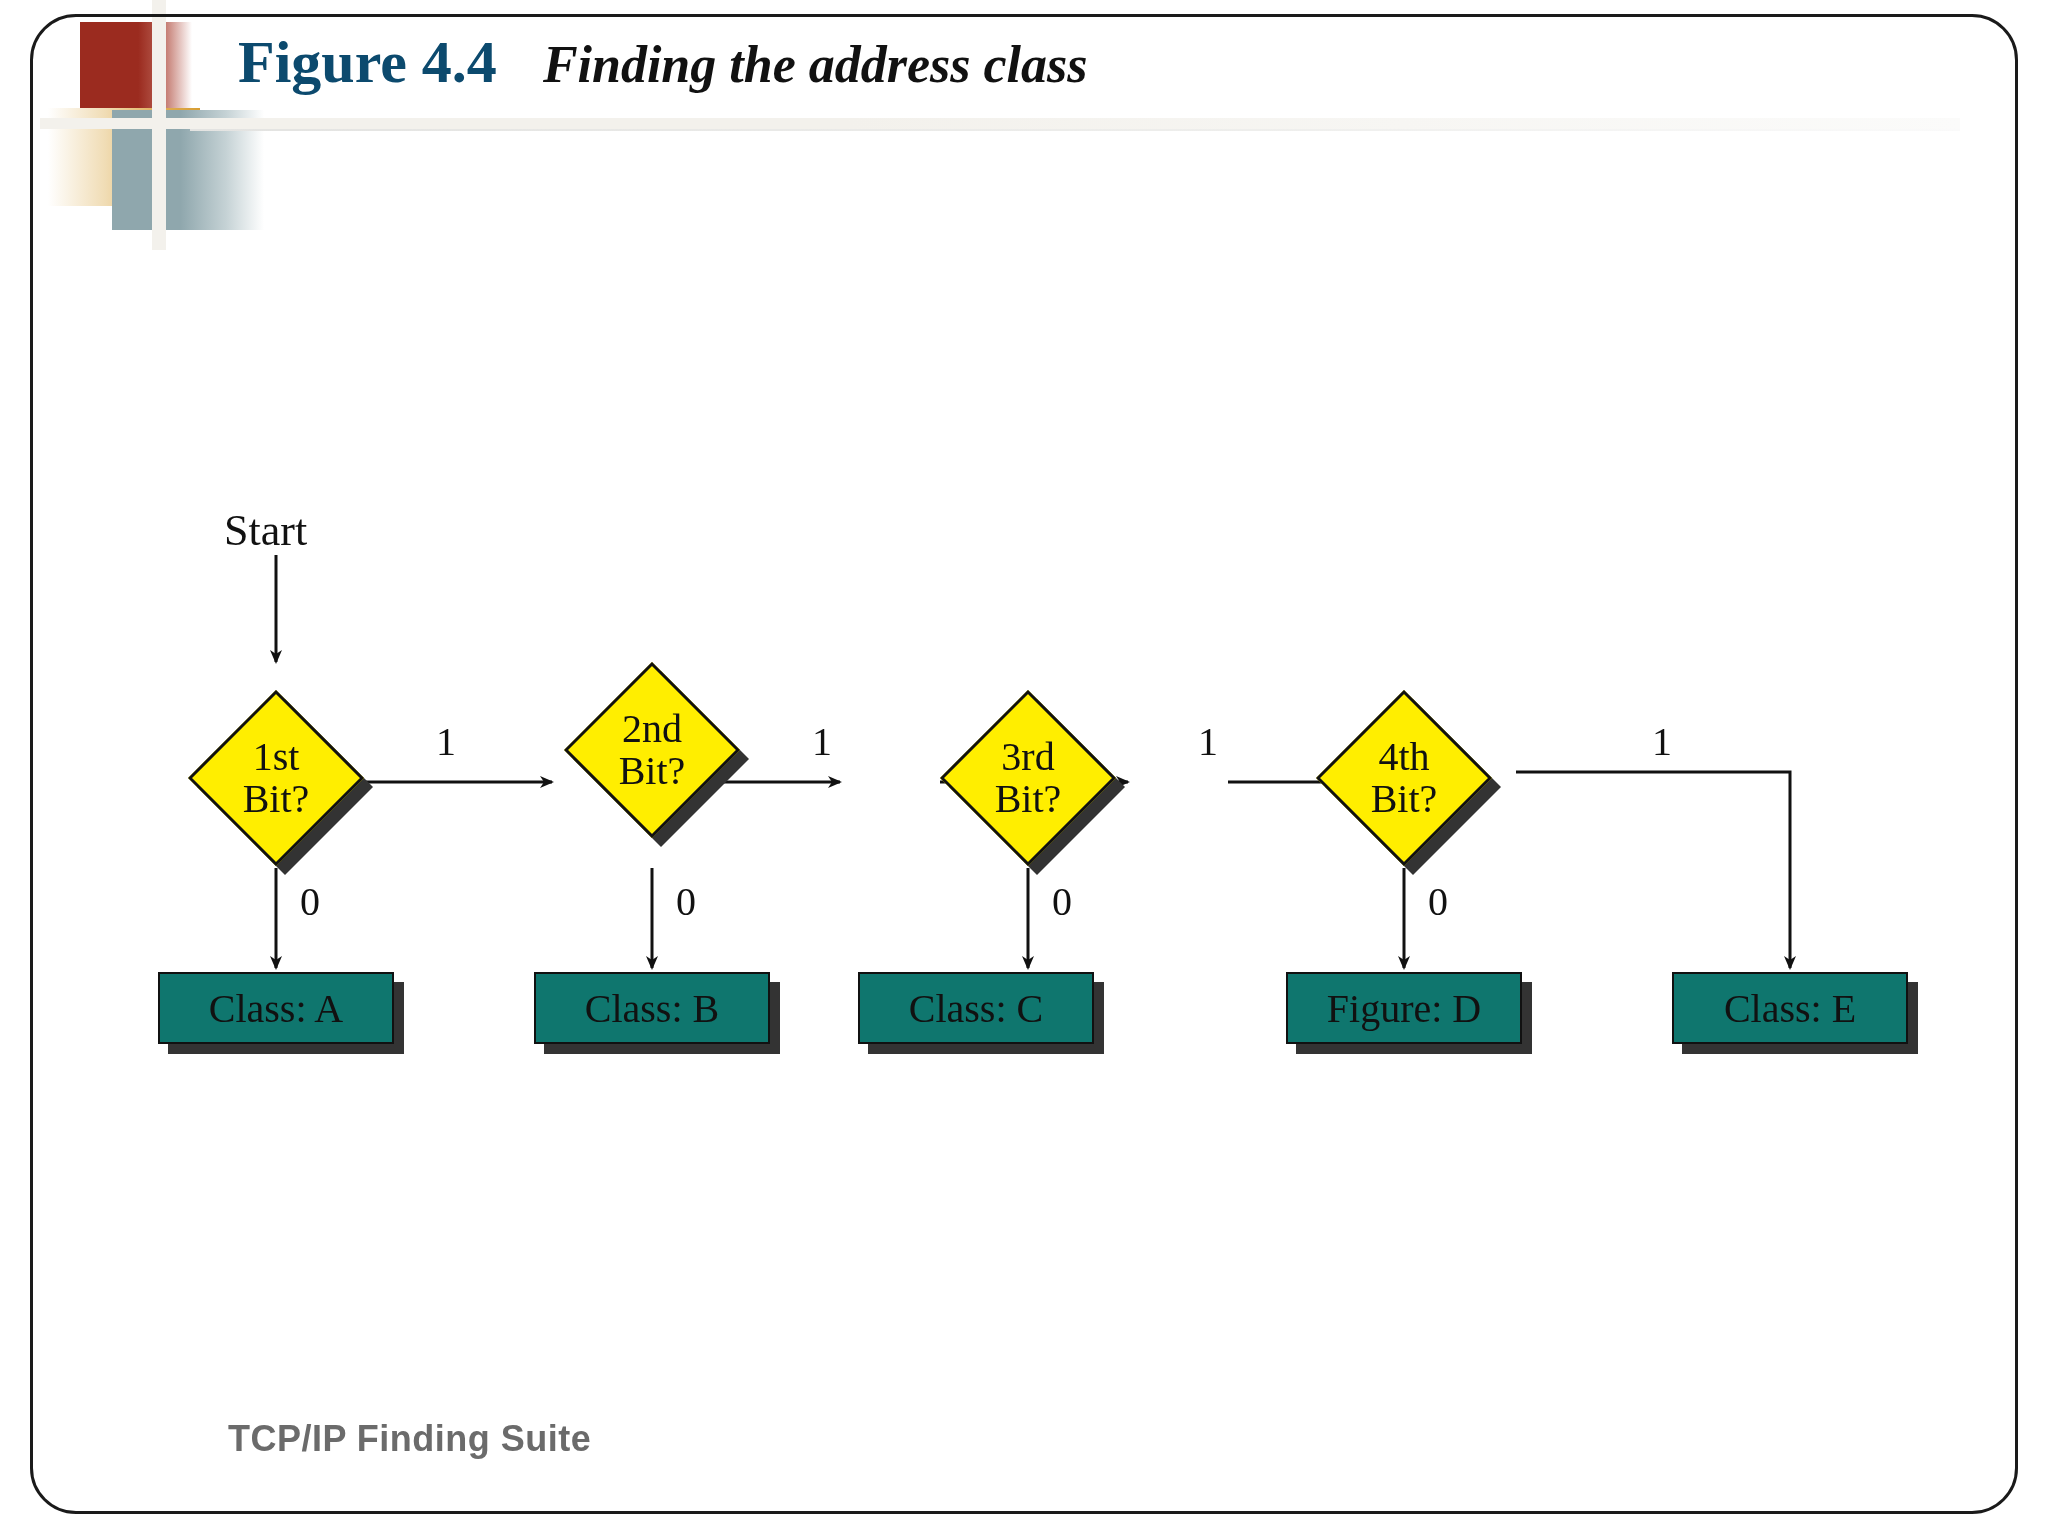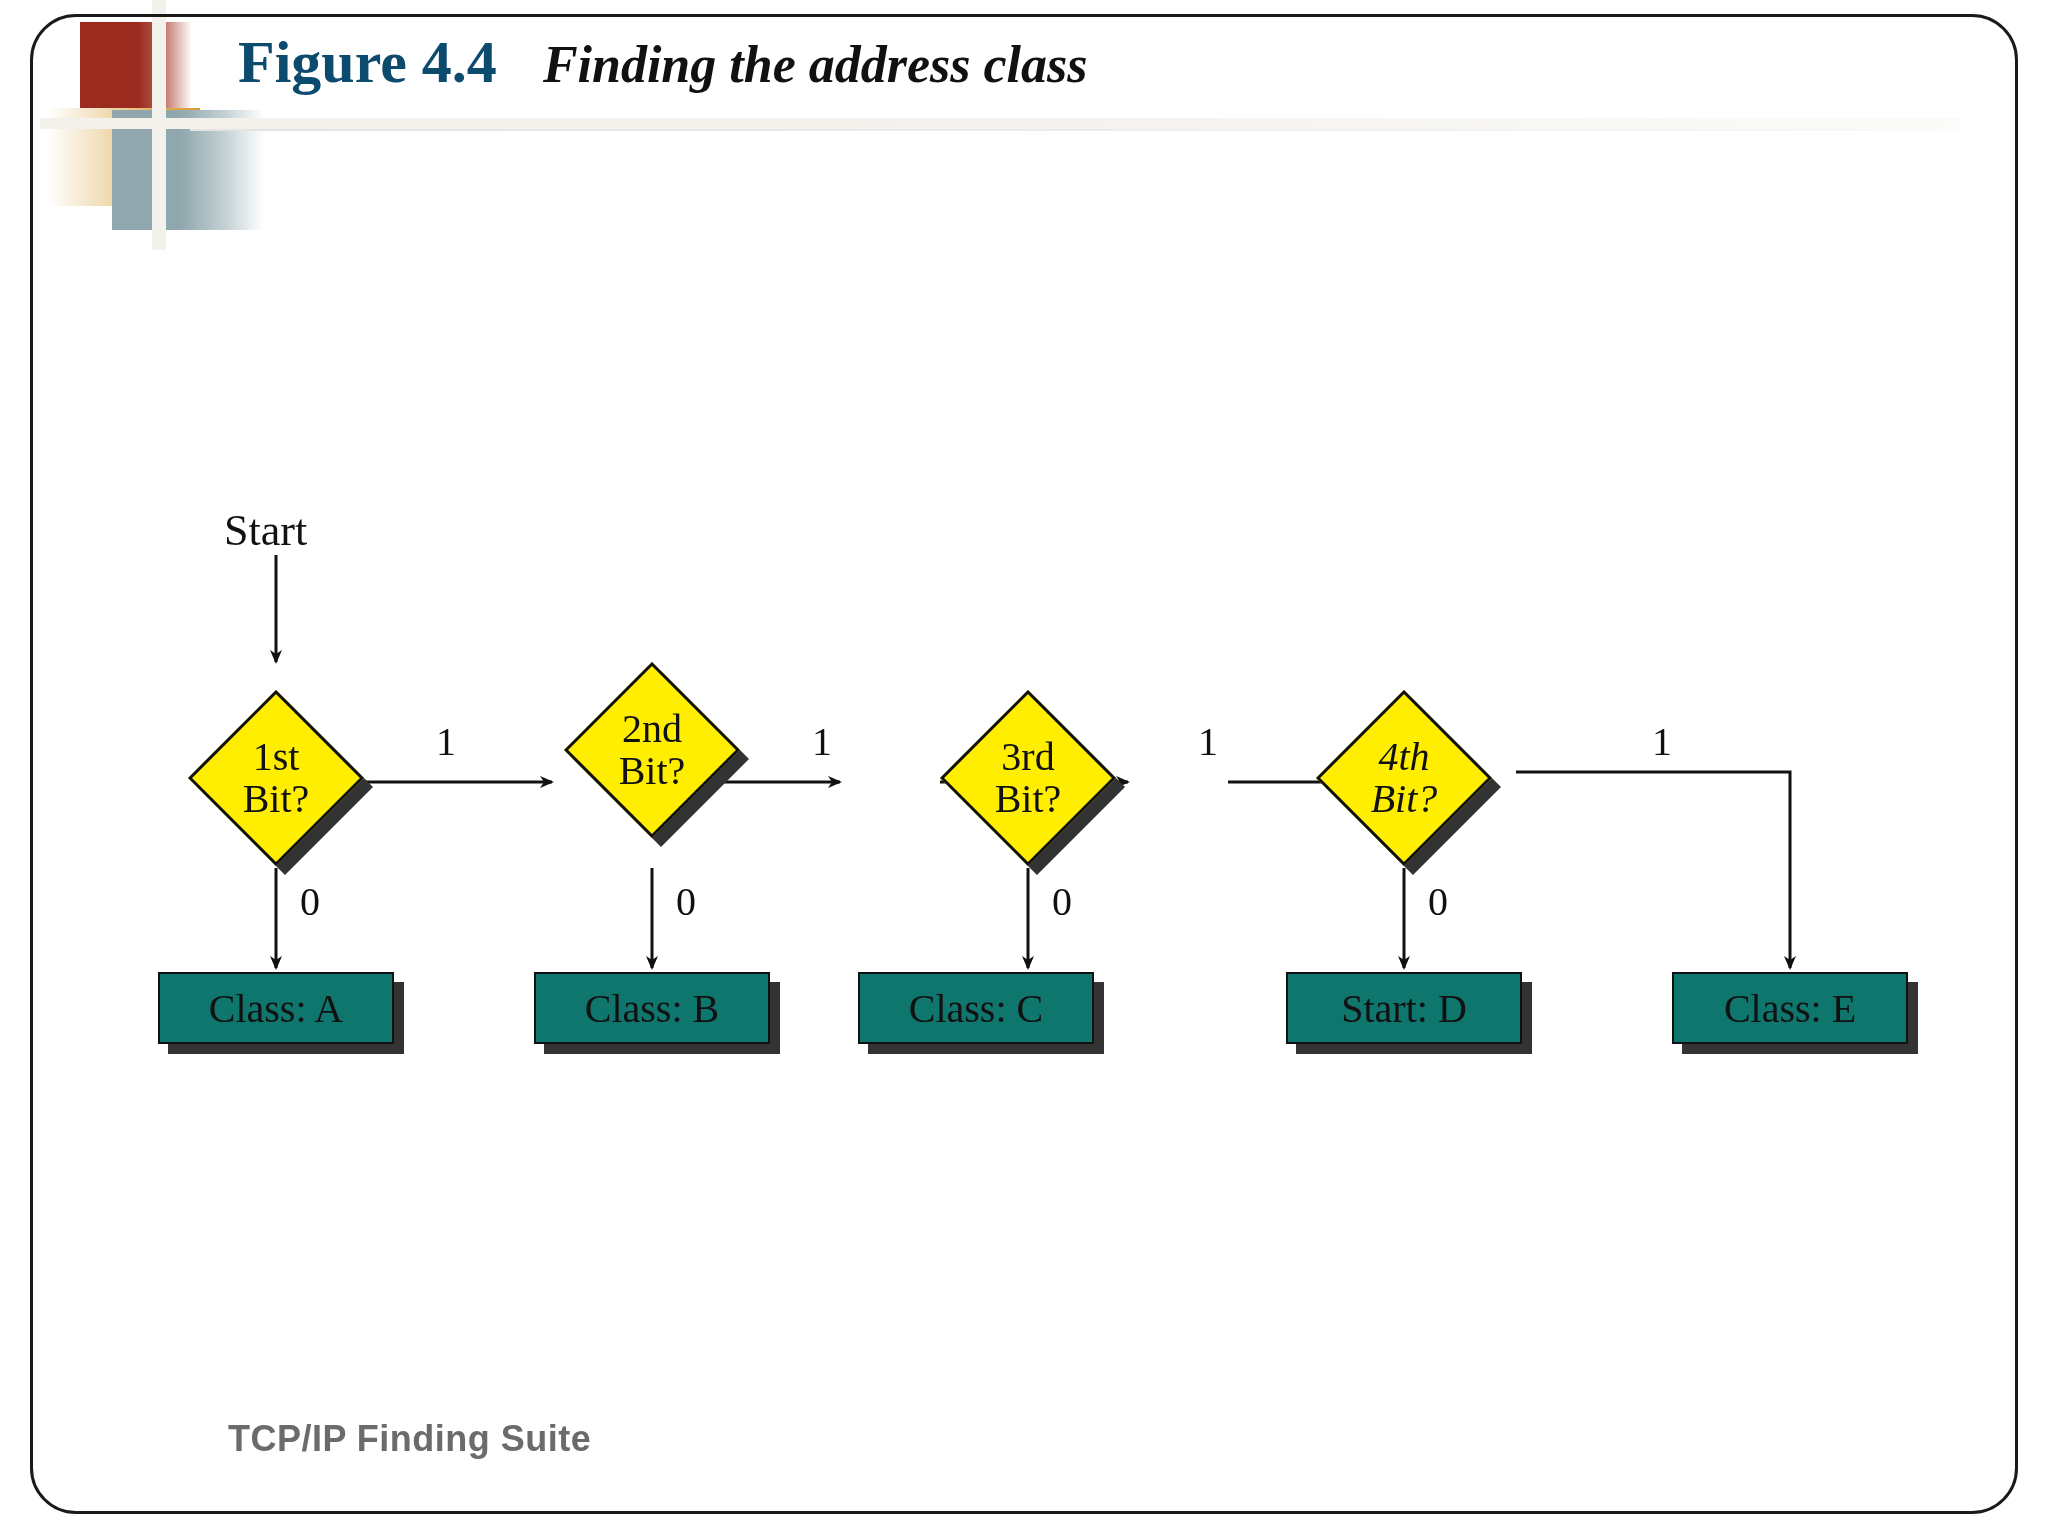--- a/index.html
+++ b/index.html
@@ -150,21 +150,21 @@
         <svg width="176" height="176" viewBox="0 0 176 176">
             <polygon points="88,2 174,88 88,174 2,88" fill="none" stroke="#111111" stroke-width="3"></polygon>
           </svg>
       </div>
       <div class="dlabel">
         <span>3rd</span>
         <span>Bit?</span>
       </div>
     </div>
 
-    <div class="diamond" style="left:1316px;top:690px;font-style:italic;">
+    <div class="diamond" style="left:1316px;top:690px;">
       <div class="shadow"></div>
       <div class="face"></div>
       <div class="edge">
         <svg width="176" height="176" viewBox="0 0 176 176">
             <polygon points="88,2 174,88 88,174 2,88" fill="none" stroke="#111111" stroke-width="3"></polygon>
           </svg>
       </div>
       <div class="dlabel">
         <span>4th</span>
         <span>Bit?</span>
@@ -188,21 +188,21 @@
     <div class="cbox" style="left:534px;top:972px;">
       <div class="cshadow"></div>
       <div class="cface">Class: B</div>
     </div>
     <div class="cbox" style="left:858px;top:972px;">
       <div class="cshadow"></div>
       <div class="cface">Class: C</div>
     </div>
     <div class="cbox" style="left:1286px;top:972px;">
       <div class="cshadow"></div>
-      <div class="cface">Start: D</div>
+      <div class="cface">Figure: D</div>
     </div>
     <div class="cbox" style="left:1672px;top:972px;">
       <div class="cshadow"></div>
       <div class="cface">Class: E</div>
     </div>
 
   </div>
 
   <div id="footer">TCP/IP Finding Suite</div>
 

